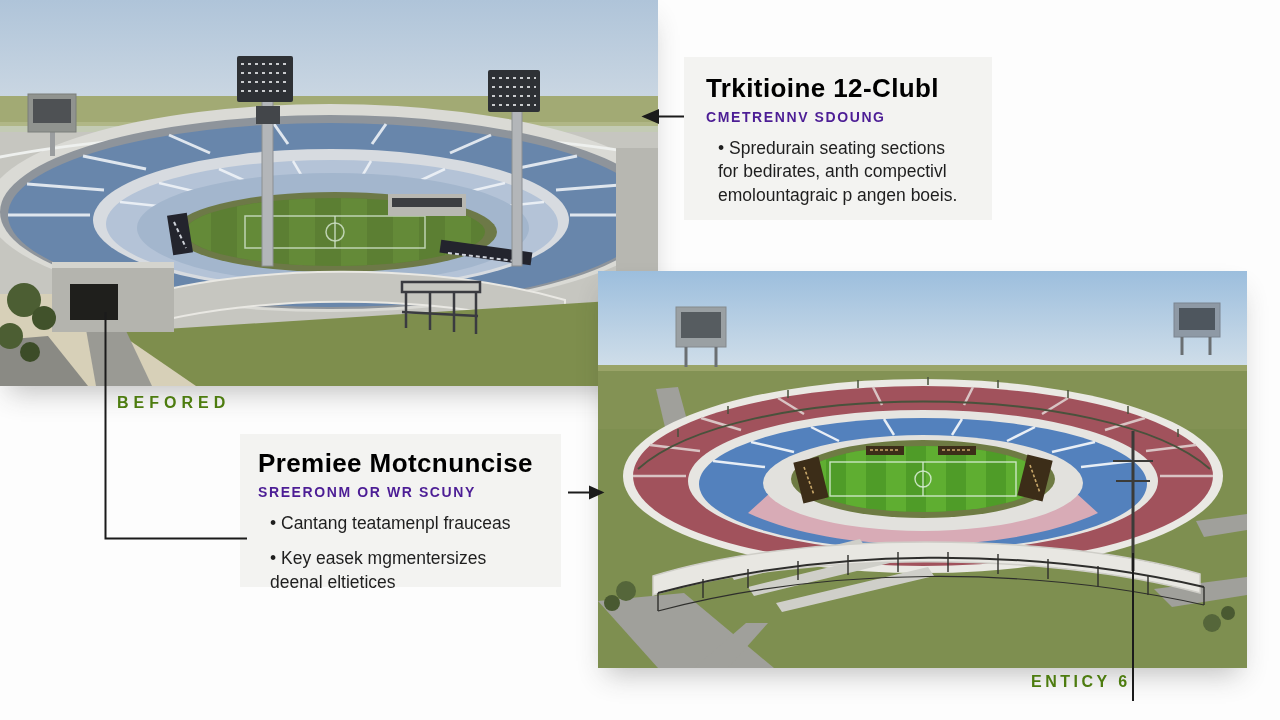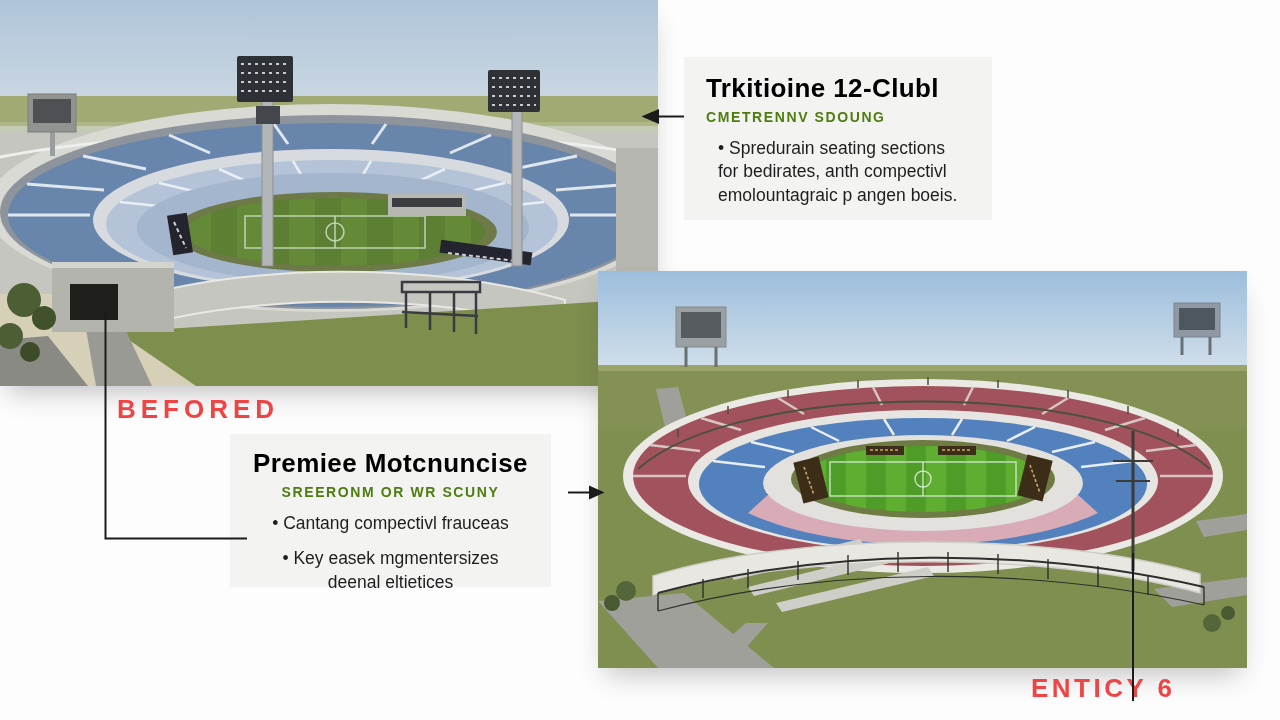--- a/index.html
+++ b/index.html
@@ -8,28 +8,28 @@
     background:#fdfdfd;font-family:"Liberation Sans",sans-serif;
   }
   
   .panel{position:absolute;overflow:hidden;box-shadow:0 14px 26px -8px rgba(50,50,50,.30);}
   .panel svg{display:block;width:100%;height:100%;}
   .panel-before{left:0;top:0;width:658px;height:386px;}
   .panel-after{left:598px;top:271px;width:649px;height:397px;z-index:3;}
   
   .callout{position:absolute;background:#f3f3f1;box-sizing:border-box;z-index:4;}
   .callout-top{left:684px;top:57px;width:308px;height:163px;padding:16px 22px;}
-  .callout-mid{left:230px;top:434px;width:321px;height:153px;padding:14px 18px;text-align:center;}
+  .callout-mid{left:240px;top:434px;width:321px;height:153px;padding:14px 18px;}
   .callout h2{margin:0 0 5px 0;font-size:26px;font-weight:700;color:#000000;
     letter-spacing:.4px;white-space:nowrap;}
-  .callout h3{margin:0 0 7px 0;font-size:14px;font-weight:700;color:#4d7c0f;
+  .callout h3{margin:0 0 7px 0;font-size:14px;font-weight:700;color:#4c1d95;
     letter-spacing:1.6px;white-space:nowrap;}
   .callout p{margin:12px;font-size:17.5px;line-height:1.34;color:#1e1e1e;}
   
-  .big-label{position:absolute;font-size:26px;font-weight:700;color:#ef4444;
+  .big-label{position:absolute;font-size:16px;font-weight:700;color:#4d7c0f;
     letter-spacing:5px;z-index:5;white-space:nowrap;}
   .label-before{left:117px;top:394px;}
   .label-after{left:1031px;top:673px;letter-spacing:3.5px;}
   
   .overlay{position:absolute;left:0;top:0;width:1280px;height:720px;z-index:6;pointer-events:none;}
 </style>
 </head>
 <body>
 
 <div class="stage">
@@ -336,21 +336,21 @@
 
   <aside class="callout callout-top">
     <h2>Trkitioine 12-Clubl</h2>
     <h3>CMETRENNV SDOUNG</h3>
     <p>• Spredurain seating sections for bedirates, anth compectivl emolountagraic p angen boeis.</p>
   </aside>
 
   <aside class="callout callout-mid">
     <h2>Premiee Motcnuncise</h2>
     <h3>SREERONM OR WR SCUNY</h3>
-    <p>• Cantang compectivl frauceas</p>
+    <p>• Cantang teatamenpl frauceas</p>
     <p>• Key easek mgmentersizes deenal eltietices</p>
   </aside>
 
   <svg class="overlay" viewBox="0 0 1280 720">
     <g stroke="#1b1b1b" stroke-width="2" fill="#1b1b1b">
 
       <g>
         <line x1="656" y1="116.5" x2="684" y2="116.5"></line>
         <polygon points="644,116.5 658,110.5 658,122.5"></polygon>
       </g>

